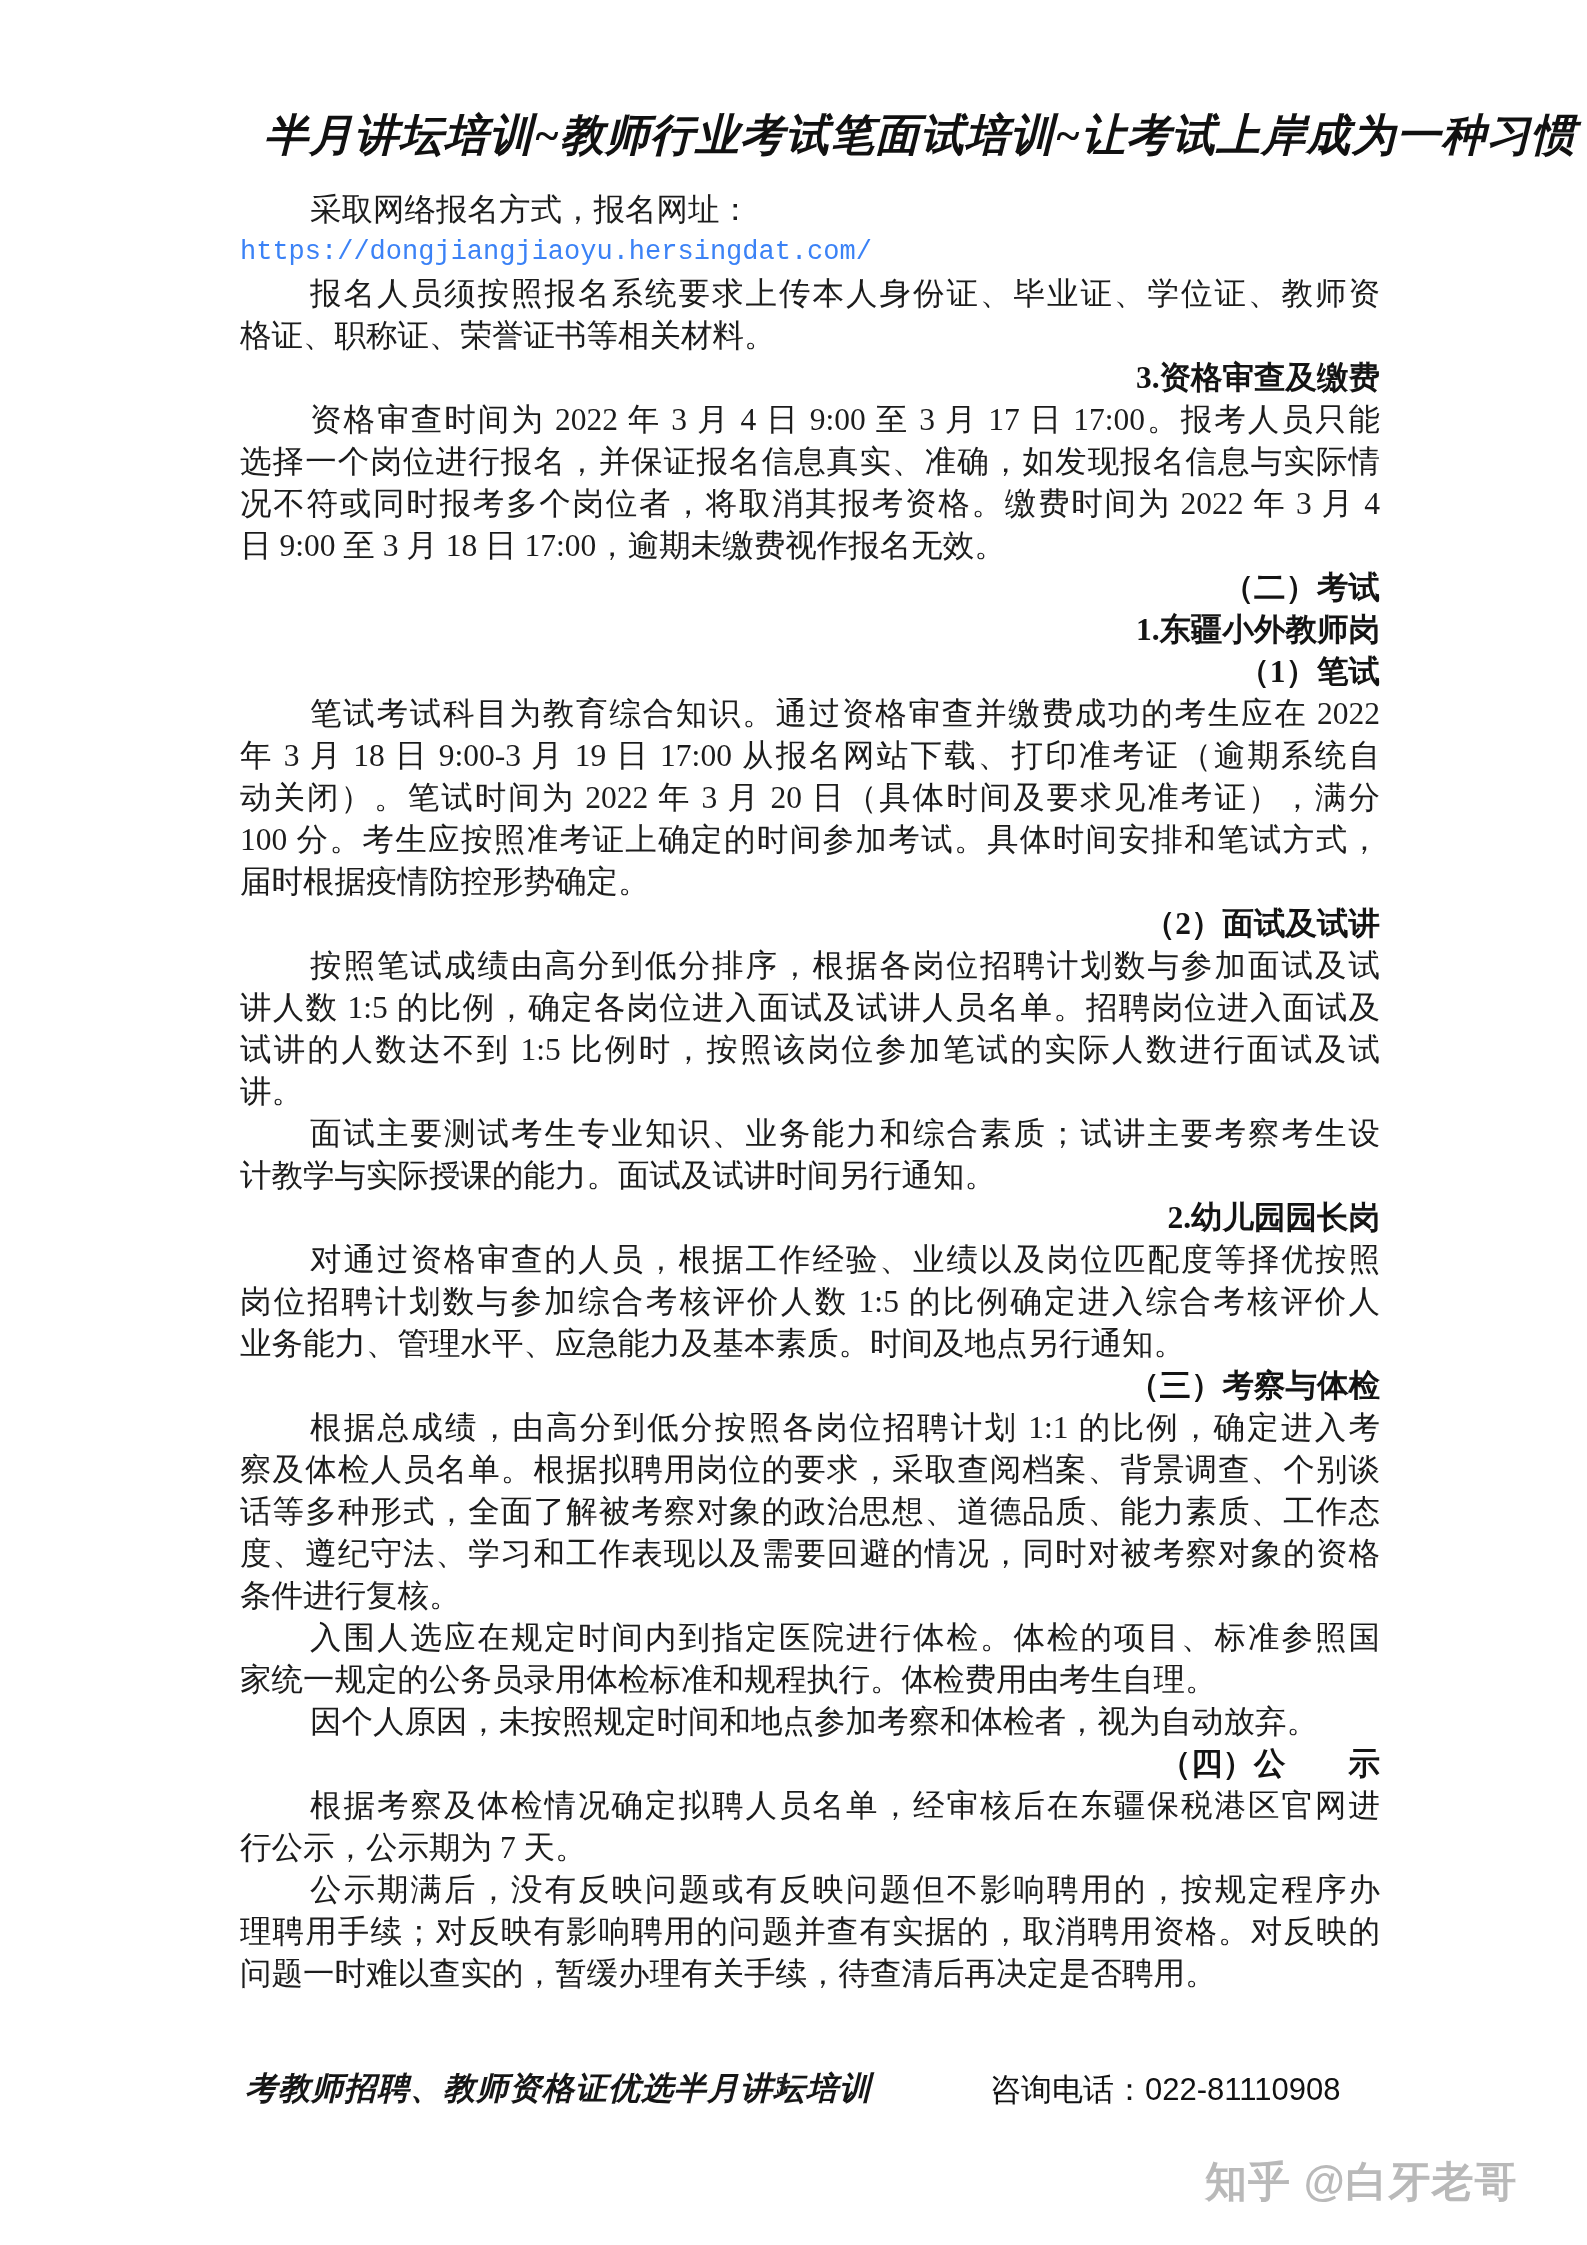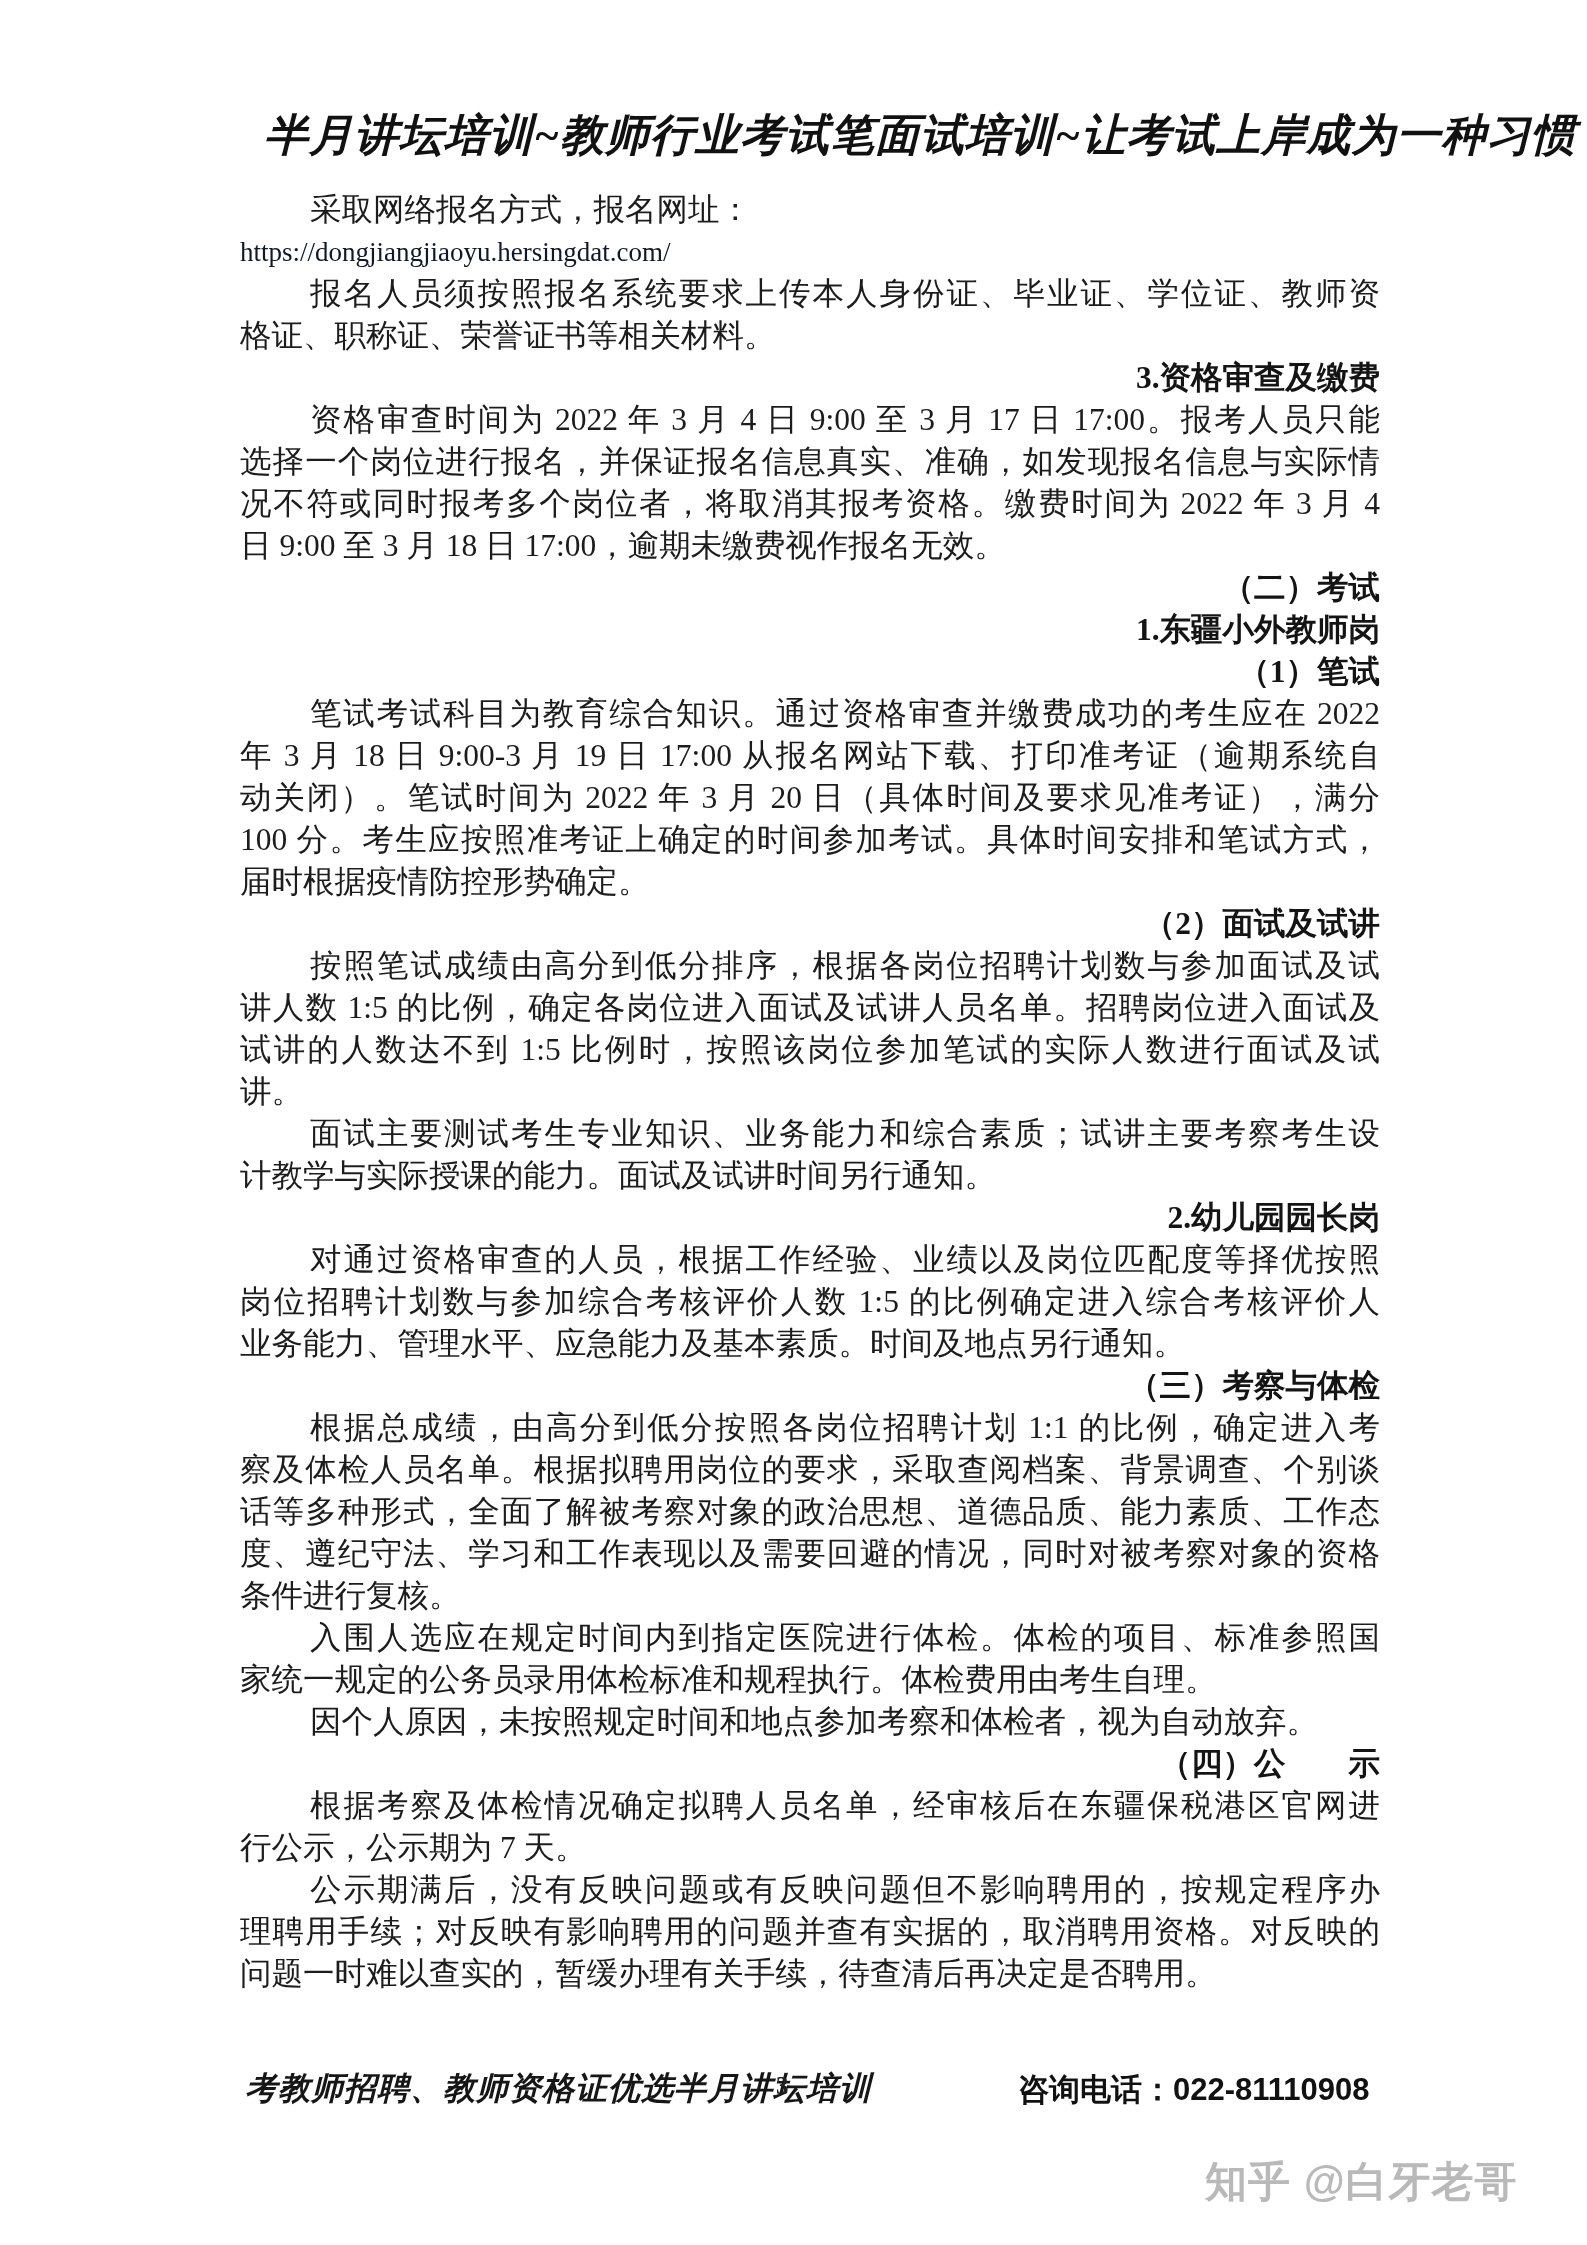--- a/index.html
+++ b/index.html
@@ -42,23 +42,23 @@
   }
   .ln.j{
     white-space:normal;
     text-align:justify;
     text-align-last:justify;
   }
   .ln.ind{ padding-left:70px; }
   .ln.j.ind{ padding-left:70px; }
   .ln.b{ font-weight:bold; color:#141414;text-align:right; }
   .ln.url{
-    font-family:Liberation Serif, serif;
+    font-family:Liberation Mono, monospace;
     font-size:27px;
-    color:#0f172a;
+    color:#3b82f6;
   }
   .footer-left{
     position:absolute;
     top:2068px; left:245px;
     font-size:32px;
     line-height:40px;
     font-weight:bold;
     font-style:italic;
     letter-spacing:1px;
     color:#161616;
@@ -70,24 +70,23 @@
     font-size:25px;
     font-weight:bold;
     color:#222;
   }
   .footer-phone{
     position:absolute;
     top:2070px; left:990px;
     font-family:"Liberation Sans", sans-serif;
     font-size:31px;
     line-height:40px;
-    font-weight:bold;
+    font-weight:normal;
     color:#111;
     white-space:nowrap;
-    margin-left:28px;
   }
   .watermark{
     position:absolute;
     top:2154px; left:1205px;
     font-family:"Liberation Sans", sans-serif;
     font-size:42px;
     font-weight:bold;
     letter-spacing:1px;
     color:#b9b9b9;
     white-space:nowrap;

